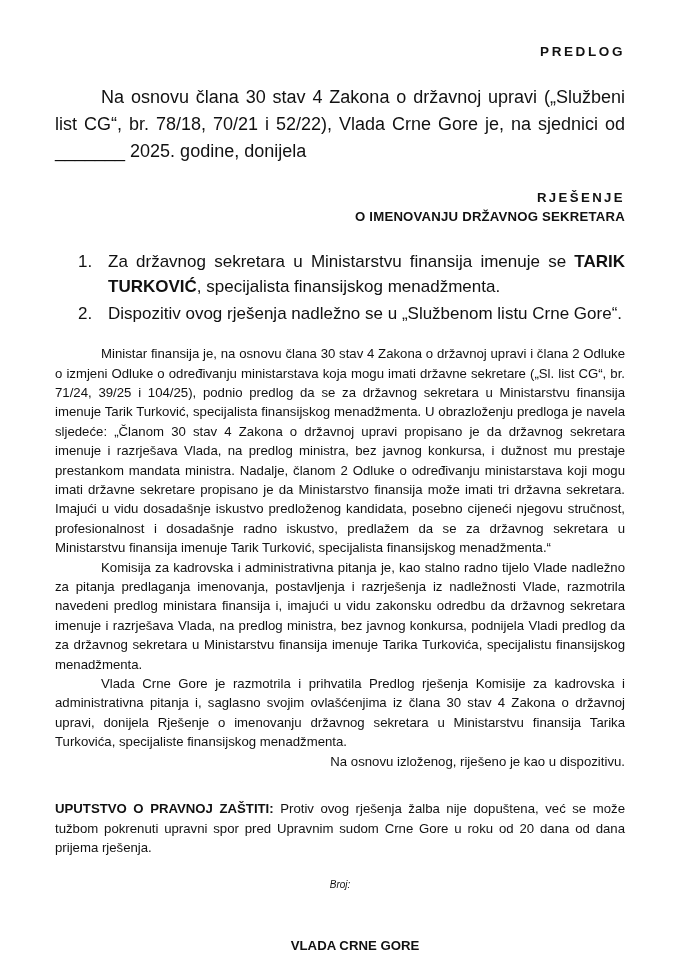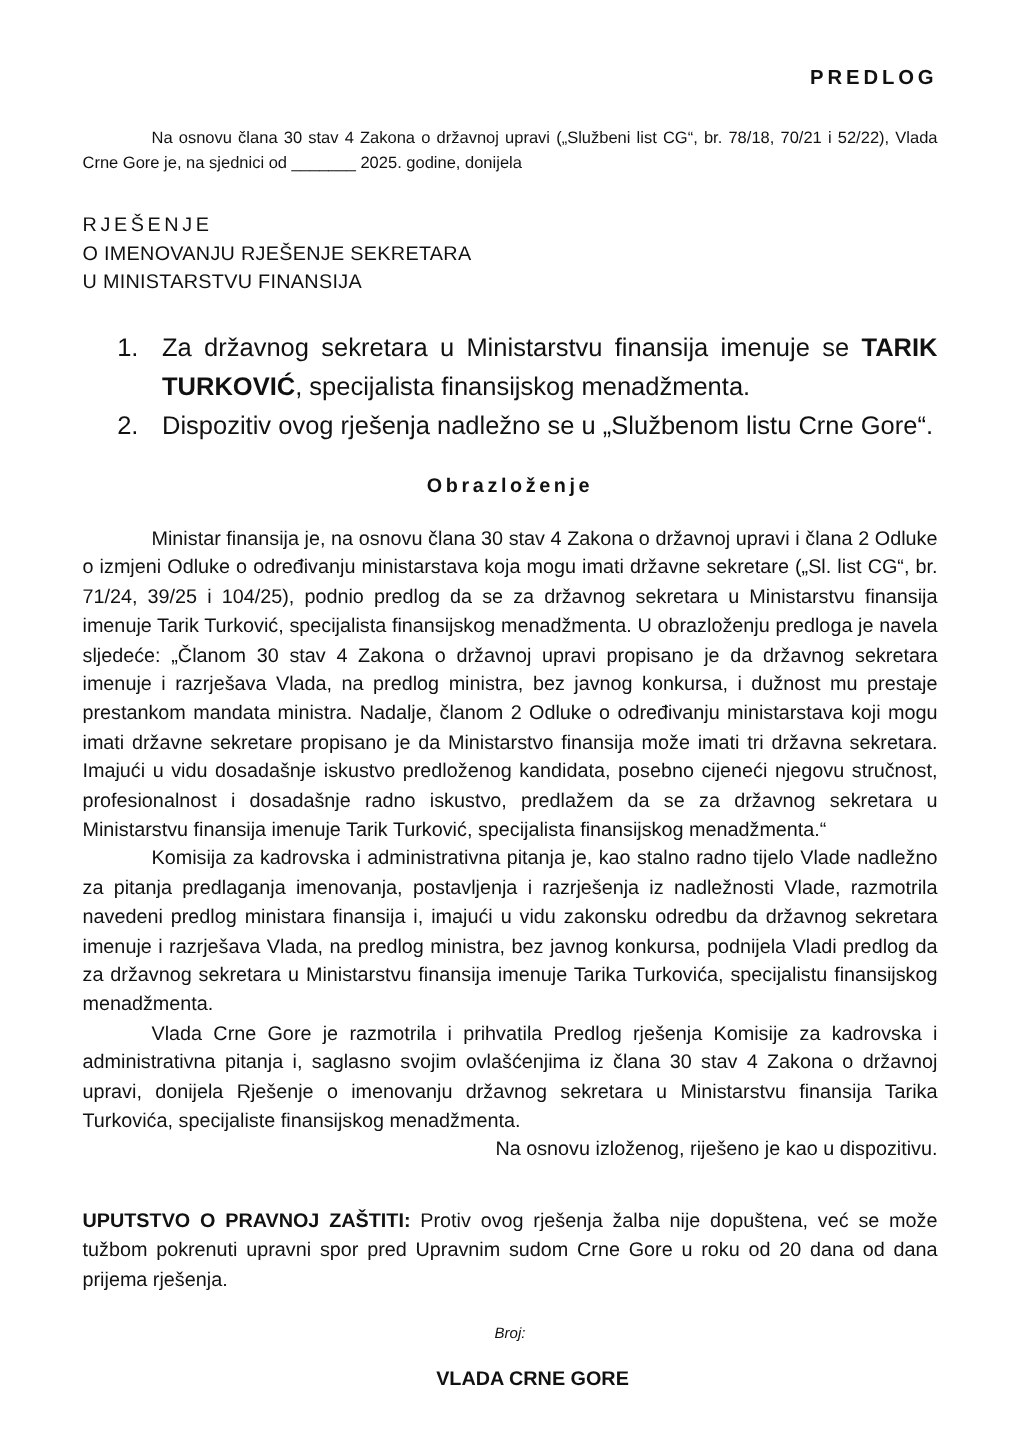--- a/index.html
+++ b/index.html
@@ -31,32 +31,32 @@
     text-align: right;
     font-size: 13.5px;
     font-weight: bold;
     letter-spacing: 2.6px;
     line-height: 1.2;
   }
 
   
   .intro {
     margin-top: 24px;
-    font-size: 11px;
+    font-size: 18px;
     line-height: 1.5;
     text-align: justify;
     text-indent: 46px;
     text-justify: inter-word;
   }
 
   
   .title-block {
     margin-top: 24px;
-    text-align: left;
-    font-weight: normal;
+    text-align: right;
+    font-weight: bold;
     font-size: 13.2px;
     line-height: 1.42;
   }
   .title-line-1 {
     letter-spacing: 2.4px;
   }
   .title-line-2, .title-line-3 {
     letter-spacing: 0.2px;
   }
 
@@ -114,49 +114,47 @@
   .meta {
     margin-top: 20px;
     font-size: 10px;
     line-height: 1.5;
     text-align: center;
     font-style: italic;
   }
 
   
   .sig-gov {
-    margin-top: 14px;
+    margin-top: 46px;
     text-align: center;
     font-size: 13.2px;
     font-weight: bold;
     padding-left: 30px;
   }
 </style>
 </head>
 <body>
 
 <div class="page">
   <div class="content">
 
     <div class="predlog">PREDLOG</div>
 
     <p class="intro">Na osnovu člana 30 stav 4 Zakona o državnoj upravi („Službeni list CG“, br. 78/18, 70/21 i 52/22), Vlada Crne Gore je, na sjednici od _______ 2025. godine, donijela</p>
 
     <div class="title-block">
       <div class="title-line-1">RJEŠENJE</div>
-      <div class="title-line-2">O IMENOVANJU RJEŠENJE SEKRETARA</div>
-      <div class="title-line-3">U MINISTARSTVU FINANSIJA</div>
+      <div class="title-line-2">O IMENOVANJU DRŽAVNOG SEKRETARA</div>
     </div>
 
     <ol class="disp-list">
       <li><span>Za državnog sekretara u Ministarstvu finansija imenuje se </span><b>TARIK TURKOVIĆ</b><span>, specijalista finansijskog menadžmenta.</span></li>
       <li><span>Dispozitiv ovog rješenja nadležno se u „Službenom listu Crne Gore“.</span></li>
     </ol>
 
-    <div class="obrazlozenje">Obrazloženje</div>
 
     <p class="body-par first">Ministar finansija je, na osnovu člana 30 stav 4 Zakona o državnoj upravi i člana 2 Odluke o izmjeni Odluke o određivanju ministarstava koja mogu imati državne sekretare („Sl. list CG“, br. 71/24, 39/25 i 104/25), podnio predlog da se za državnog sekretara u Ministarstvu finansija imenuje Tarik Turković, specijalista finansijskog menadžmenta. U obrazloženju predloga je navela sljedeće: „Članom 30 stav 4 Zakona o državnoj upravi propisano je da državnog sekretara imenuje i razrješava Vlada, na predlog ministra, bez javnog konkursa, i dužnost mu prestaje prestankom mandata ministra. Nadalje, članom 2 Odluke o određivanju ministarstava koji mogu imati državne sekretare propisano je da Ministarstvo finansija može imati tri državna sekretara. Imajući u vidu dosadašnje iskustvo predloženog kandidata, posebno cijeneći njegovu stručnost, profesionalnost i dosadašnje radno iskustvo, predlažem da se za državnog sekretara u Ministarstvu finansija imenuje Tarik Turković, specijalista finansijskog menadžmenta.“</p>
     <p class="body-par">Komisija za kadrovska i administrativna pitanja je, kao stalno radno tijelo Vlade nadležno za pitanja predlaganja imenovanja, postavljenja i razrješenja iz nadležnosti Vlade, razmotrila navedeni predlog ministara finansija i, imajući u vidu zakonsku odredbu da državnog sekretara imenuje i razrješava Vlada, na predlog ministra, bez javnog konkursa, podnijela Vladi predlog da za državnog sekretara u Ministarstvu finansija imenuje Tarika Turkovića, specijalistu finansijskog menadžmenta.</p>
     <p class="body-par">Vlada Crne Gore je razmotrila i prihvatila Predlog rješenja Komisije za kadrovska i administrativna pitanja i, saglasno svojim ovlašćenjima iz člana 30 stav 4 Zakona o državnoj upravi, donijela Rješenje o imenovanju državnog sekretara u Ministarstvu finansija Tarika Turkovića, specijaliste finansijskog menadžmenta.</p>
     <p class="body-par plain">Na osnovu izloženog, riješeno je kao u dispozitivu.</p>
 
     <p class="uputstvo"><b>UPUTSTVO O PRAVNOJ ZAŠTITI:</b><span> Protiv ovog rješenja žalba nije dopuštena, već se može tužbom pokrenuti upravni spor pred Upravnim sudom Crne Gore u roku od 20 dana od dana prijema rješenja.</span></p>
 
     <div class="meta">
       <div>Broj:</div>

